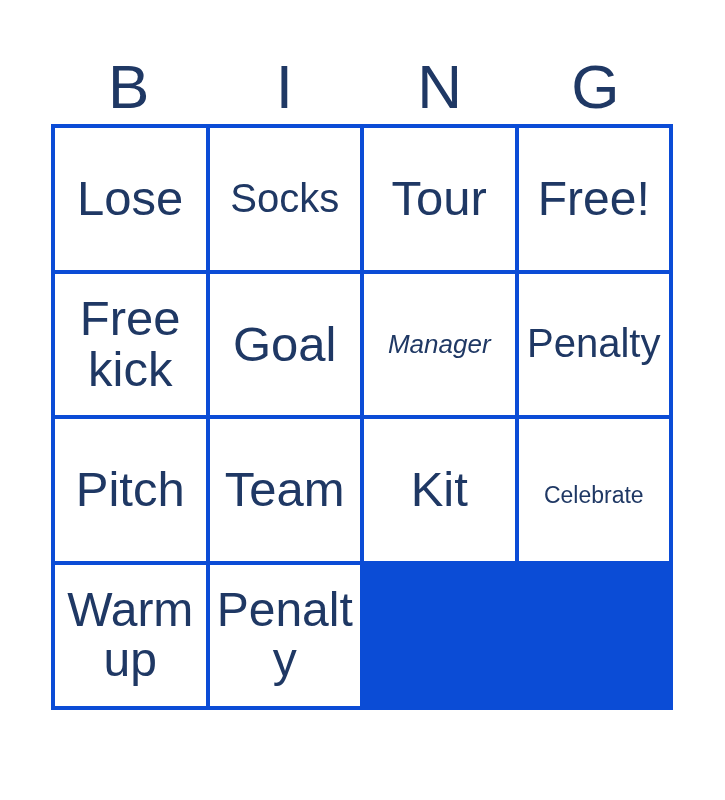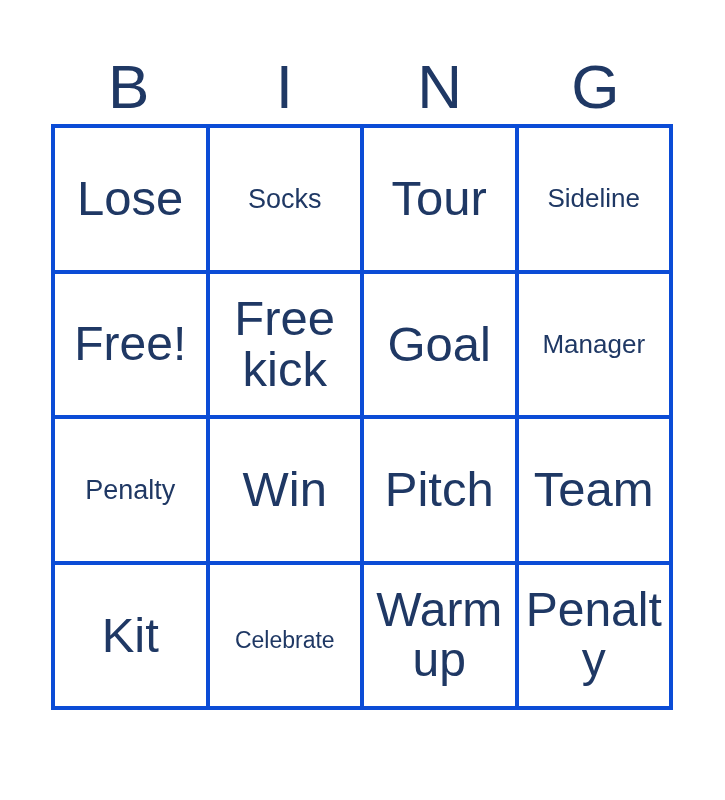--- a/index.html
+++ b/index.html
@@ -85,21 +85,21 @@
     font-weight: 400;
     line-height: 1.04;
     display: block;
     width: 100%;
     word-wrap: break-word;
   }
 
   
   .sz-xl  { font-size: 49px; }
   .sz-lg  { font-size: 48px; }
-  .sz-md  { font-size: 27px; }
+  .sz-md  { font-size: 40px; }
   .sz-sm  { font-size: 26px; }
   .sz-xs  { font-size: 23px; margin-top: 12px; }
 </style>
 </head>
 <body style="background: rgb(255, 255, 255);">
 
 <div class="card">
 
   <div class="header-row">
     <div class="header-cell">
@@ -120,42 +120,36 @@
 
     <div class="cell">
       <span class="cell-text sz-xl" style="color: rgb(31, 56, 100);">Lose</span>
     </div>
     <div class="cell">
       <span class="cell-text sz-md" style="color: rgb(31, 56, 100);">Socks</span>
     </div>
     <div class="cell">
       <span class="cell-text sz-xl" style="color: rgb(31, 56, 100);">Tour</span>
     </div>
-    <div class="cell">
-      <span class="cell-text sz-sm" style="color: rgb(31, 56, 100);">Sideline</span>
-    </div>
 
     <div class="cell">
       <span class="cell-text sz-lg" style="color: rgb(31, 56, 100);">Free!</span>
     </div>
     <div class="cell">
       <span class="cell-text sz-xl" style="color: rgb(31, 56, 100);">Free kick</span>
     </div>
     <div class="cell">
       <span class="cell-text sz-xl" style="color: rgb(31, 56, 100);">Goal</span>
     </div>
     <div class="cell">
-      <span class="cell-text sz-sm" style="color: rgb(31, 56, 100);">Manager</span>
+      <span class="cell-text sz-sm" style="color: rgb(31, 56, 100); font-style: italic;">Manager</span>
     </div>
 
     <div class="cell">
       <span class="cell-text sz-md" style="color: rgb(31, 56, 100);">Penalty</span>
-    </div>
-    <div class="cell">
-      <span class="cell-text sz-xl" style="color: rgb(31, 56, 100);">Win</span>
     </div>
     <div class="cell">
       <span class="cell-text sz-xl" style="color: rgb(31, 56, 100);">Pitch</span>
     </div>
     <div class="cell">
       <span class="cell-text sz-xl" style="color: rgb(31, 56, 100);">Team</span>
     </div>
 
     <div class="cell">
       <span class="cell-text sz-xl" style="color: rgb(31, 56, 100);">Kit</span>

